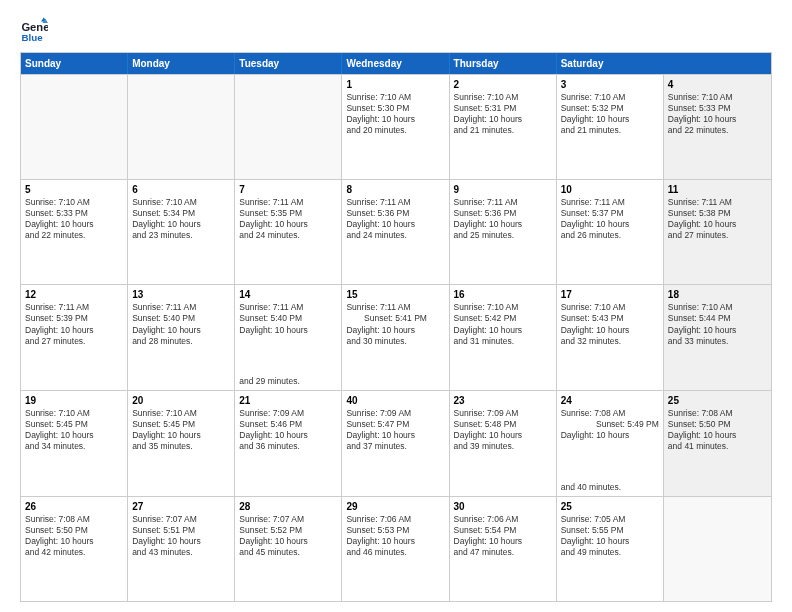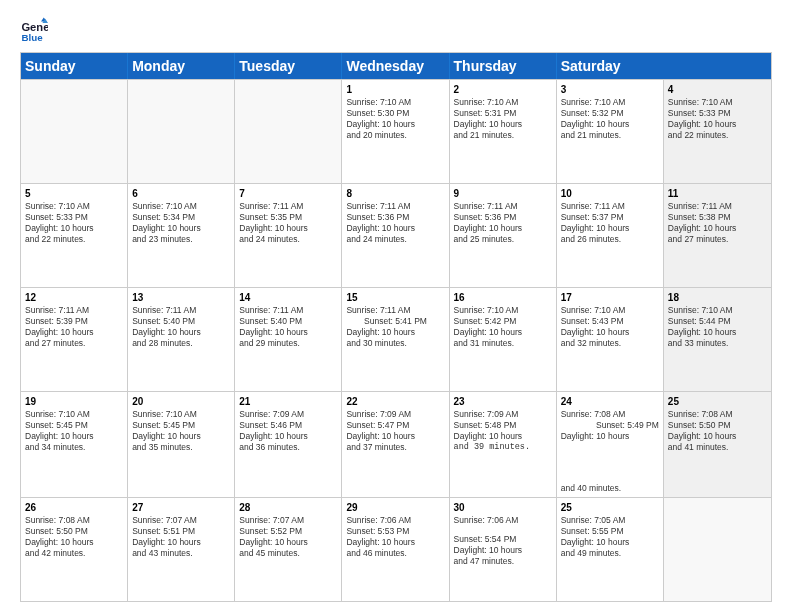--- a/index.html
+++ b/index.html
@@ -51,21 +51,21 @@
       flex-direction: column;
       border: 1px solid #ccc;
     }
     .cal-header {
       display: grid;
       grid-template-columns: repeat(7, 1fr);
       background: #1565c0;
     }
     .cal-header-cell {
       color: #fff;
-      font-size: 14px;
+      font-size: 10px;
       font-weight: bold;
       padding: 5px 4px;
       text-align: left;
       border-right: 1px solid #1976d2;
     }
     .cal-header-cell:last-child { border-right: none; }
     .cal-body {
       flex: 1;
       display: flex;
       flex-direction: column;
@@ -226,21 +226,21 @@
             <span style="display: block;">Sunrise: 7:11 AM</span>
             <span style="display: block;">Sunset: 5:40 PM</span>
             <span style="display: block;">Daylight: 10 hours</span>
             <span style="display: block;">and 28 minutes.</span>
           </div>
           <div class="cal-cell">
             <span class="day-num">14</span>
             <span style="display: block;">Sunrise: 7:11 AM</span>
             <span style="display: block;">Sunset: 5:40 PM</span>
             <span style="display: block;">Daylight: 10 hours</span>
-            <span style="display: block;">and 29 minutes.</span>
+            <span style="display: block; margin-top: 40px;">and 29 minutes.</span>
           </div>
           <div class="cal-cell">
             <span class="day-num">15</span>
             <span style="display: block;">Sunrise: 7:11 AM</span>
             <span style="display: block; text-align: center;">Sunset: 5:41 PM</span>
             <span style="display: block;">Daylight: 10 hours</span>
             <span style="display: block;">and 30 minutes.</span>
           </div>
           <div class="cal-cell">
             <span class="day-num">16</span>
@@ -280,32 +280,32 @@
             <span style="display: block;">and 35 minutes.</span>
           </div>
           <div class="cal-cell">
             <span class="day-num">21</span>
             <span style="display: block;">Sunrise: 7:09 AM</span>
             <span style="display: block;">Sunset: 5:46 PM</span>
             <span style="display: block;">Daylight: 10 hours</span>
             <span style="display: block;">and 36 minutes.</span>
           </div>
           <div class="cal-cell">
-            <span class="day-num">22</span>
+            <span class="day-num">40</span>
             <span style="display: block;">Sunrise: 7:09 AM</span>
             <span style="display: block;">Sunset: 5:47 PM</span>
             <span style="display: block;">Daylight: 10 hours</span>
             <span style="display: block;">and 37 minutes.</span>
           </div>
           <div class="cal-cell">
             <span class="day-num">23</span>
             <span style="display: block;">Sunrise: 7:09 AM</span>
             <span style="display: block;">Sunset: 5:48 PM</span>
             <span style="display: block;">Daylight: 10 hours</span>
-            <span style="display: block; font-family: Liberation Mono, monospace;">and 39 minutes.</span>
+            <span style="display: block;">and 39 minutes.</span>
           </div>
           <div class="cal-cell">
             <span class="day-num">24</span>
             <span style="display: block;">Sunrise: 7:08 AM</span>
             <span style="display: block; text-align: right;">Sunset: 5:49 PM</span>
             <span style="display: block;">Daylight: 10 hours</span>
             <span style="display: block; margin-top: 41px;">and 40 minutes.</span>
           </div>
           <div class="cal-cell shaded">
             <span class="day-num">25</span>
@@ -340,21 +340,21 @@
           <div class="cal-cell">
             <span class="day-num">29</span>
             <span style="display: block;">Sunrise: 7:06 AM</span>
             <span style="display: block;">Sunset: 5:53 PM</span>
             <span style="display: block;">Daylight: 10 hours</span>
             <span style="display: block;">and 46 minutes.</span>
           </div>
           <div class="cal-cell">
             <span class="day-num">30</span>
             <span style="display: block;">Sunrise: 7:06 AM</span>
-            <span style="display: block; margin-top: 8px;">Sunset: 5:54 PM</span>
+            <span style="display: block;">Sunset: 5:54 PM</span>
             <span style="display: block;">Daylight: 10 hours</span>
             <span style="display: block;">and 47 minutes.</span>
           </div>
           <div class="cal-cell">
             <span class="day-num">25</span>
             <span style="display: block;">Sunrise: 7:05 AM</span>
             <span style="display: block;">Sunset: 5:55 PM</span>
             <span style="display: block;">Daylight: 10 hours</span>
             <span style="display: block;">and 49 minutes.</span>
           </div>

